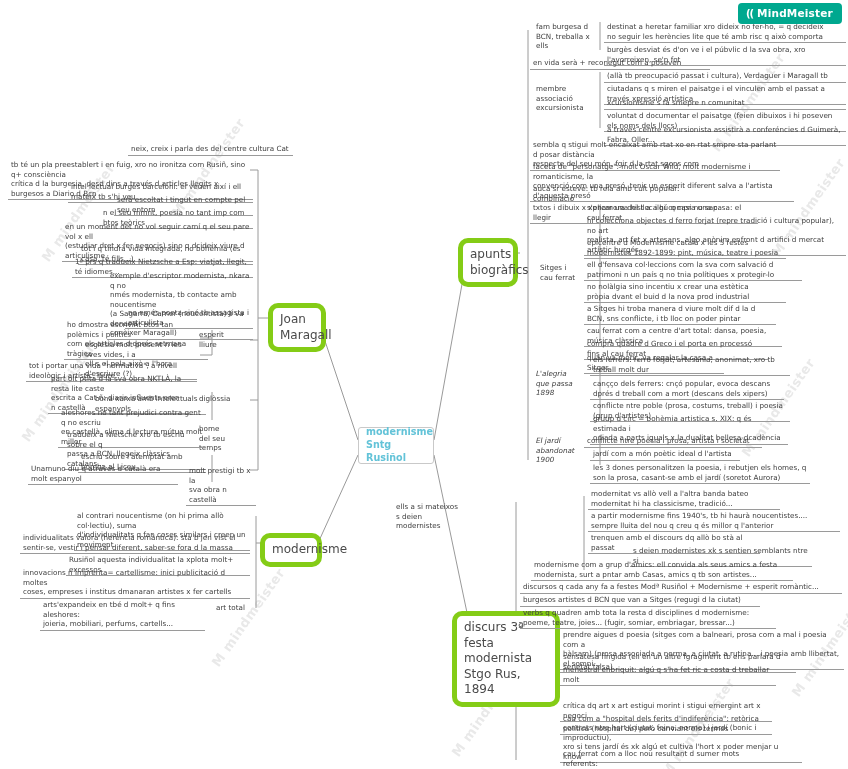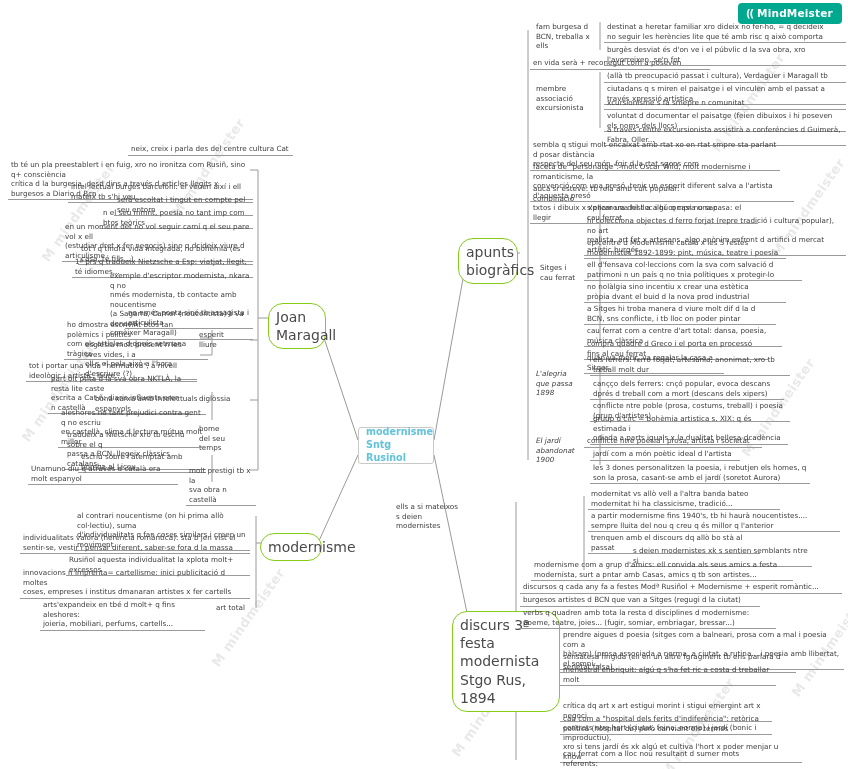--- a/index.html
+++ b/index.html
@@ -53,25 +53,25 @@
     color:#3d3d3d;
     white-space:pre-line;
   }
   
   .leaf {
     border-bottom:1px solid #9a9a9a;
     padding:0 3px 1px 3px;
   }
   
   .boxed {
-    border:1px solid #84cc16;
+    border:5px solid #84cc16;
     background:#ffffff;
-    border-radius:15px;
+    border-radius:10px;
     padding:4px 7px;
-    font-size:14px;
+    font-size:12px;
     line-height:1.3;
     color:#4a4a4a;
   }
   .plain {
     padding:0 3px 1px 3px;
   }
   .italic { font-style:italic; }
 
   
   #root {

